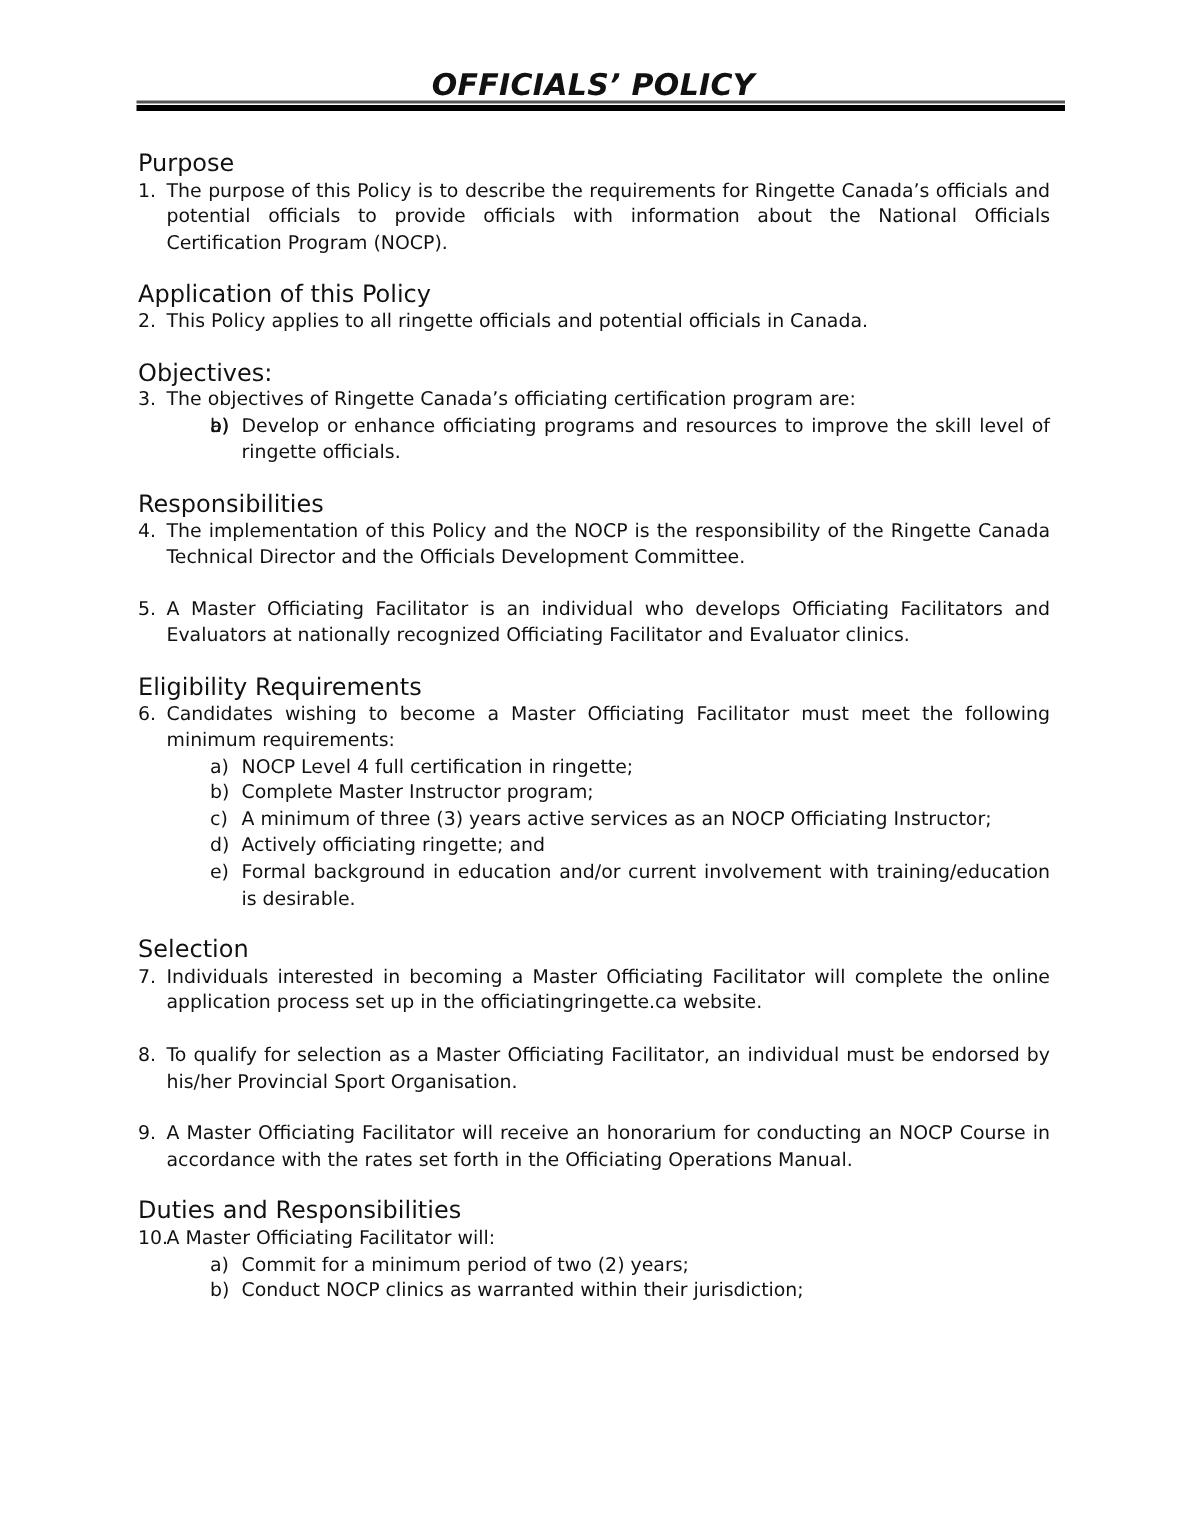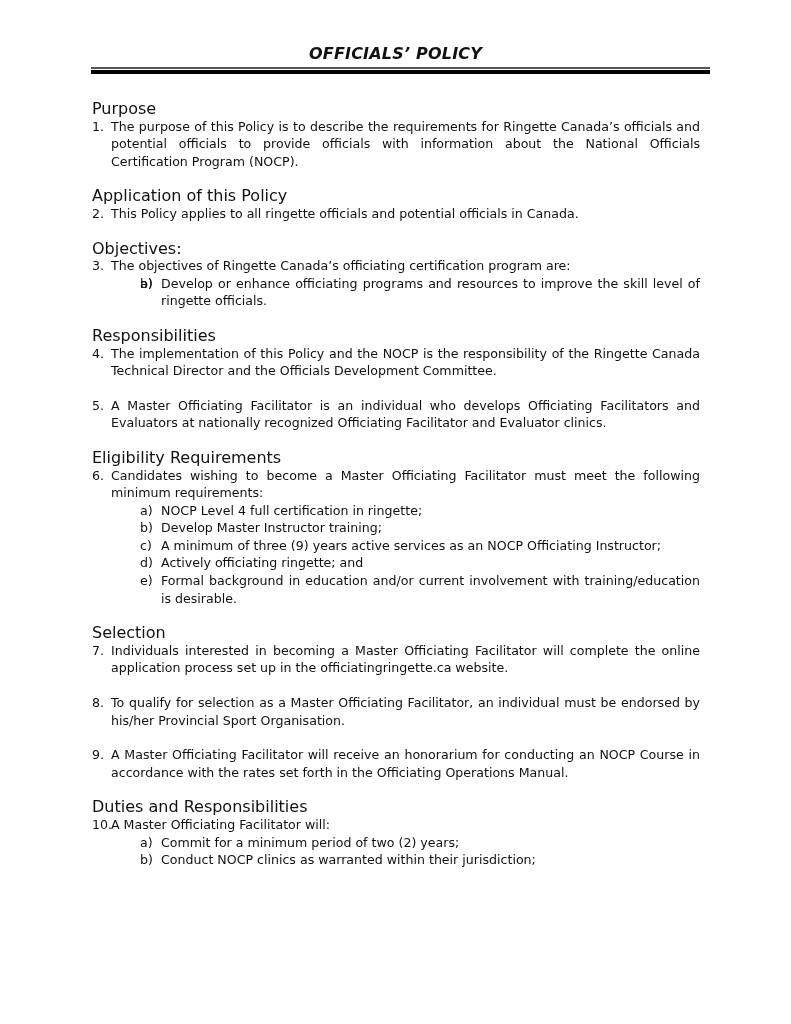--- a/index.html
+++ b/index.html
@@ -1,18 +1,18 @@
 <!DOCTYPE html>
 <html><head>
 <meta charset="utf-8">
 <style>
   html, body { margin: 0; padding: 0; background: #ffffff; }
   body { width: 791px; height: 1024px; position: relative; overflow: hidden; font-family: "DejaVu Sans", sans-serif; color: #111; }
   .page { position: absolute; left: 0; top: 0; width: 791px; height: 1024px; }
-  .title { position: absolute; left: 0; width: 791px; top: 44px; text-align: center; font-weight: bold; font-style: italic; font-size: 16px; letter-spacing: 0.2px; }
+  .title { position: absolute; left: 0; width: 791px; top: 44px; text-align: center; font-weight: bold; font-style: italic; font-size: 20px; letter-spacing: 0.2px; }
   .rule-thin { position: absolute; left: 91px; width: 619px; top: 67px; height: 1.5px; background: #555; }
   .rule-thick { position: absolute; left: 91px; width: 619px; top: 70px; height: 4px; background: #000; }
   .content { position: absolute; left: 92px; top: 100px; width: 608px; font-size: 12.6px; line-height: 17.6px; }
   .section { margin-bottom: 17px; }
   .heading { font-weight: normal; font-size: 16px; }
   .item { position: relative; padding-left: 19px; text-align: justify; }
   .item .num { position: absolute; left: 0; top: 0; }
   .item.spaced { margin-top: 17px; }
   .sub { position: relative; padding-left: 69px; text-align: justify; }
   .sub .letter { position: absolute; left: 48px; top: 0; }
@@ -78,25 +78,25 @@
       <div class="item">
         <span class="num">6.</span>
         <span>Candidates wishing to become a Master Officiating Facilitator must meet the following minimum requirements:</span>
       </div>
       <div class="sub">
         <span class="letter">a)</span>
         <span>NOCP Level 4 full certification in ringette;</span>
       </div>
       <div class="sub">
         <span class="letter">b)</span>
-        <span>Develop Master Instructor training;</span>
+        <span>Complete Master Instructor program;</span>
       </div>
       <div class="sub">
         <span class="letter">c)</span>
-        <span>A minimum of three (9) years active services as an NOCP Officiating Instructor;</span>
+        <span>A minimum of three (3) years active services as an NOCP Officiating Instructor;</span>
       </div>
       <div class="sub">
         <span class="letter">d)</span>
         <span>Actively officiating ringette; and</span>
       </div>
       <div class="sub">
         <span class="letter">e)</span>
         <span>Formal background in education and/or current involvement with training/education is desirable.</span>
       </div>
     </div>

